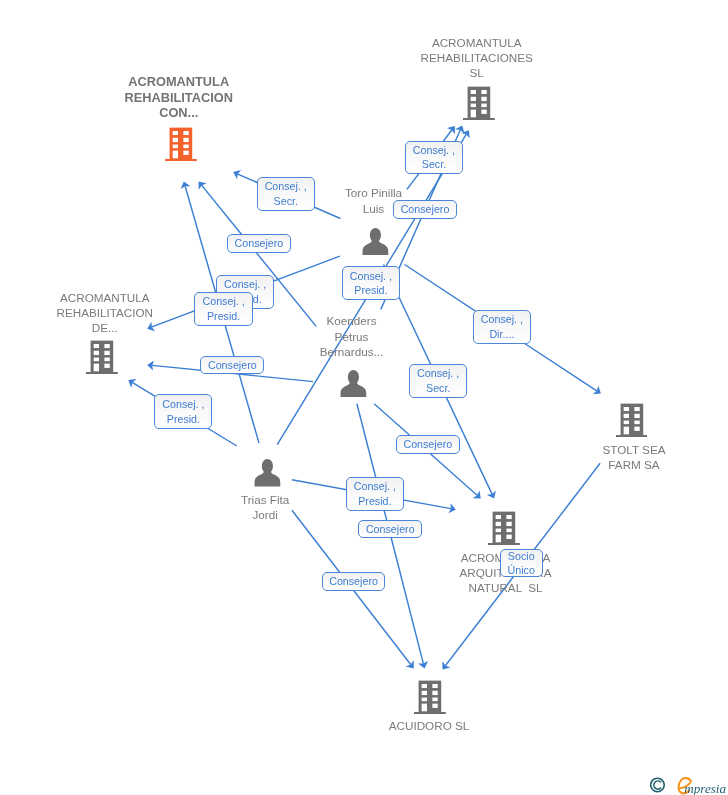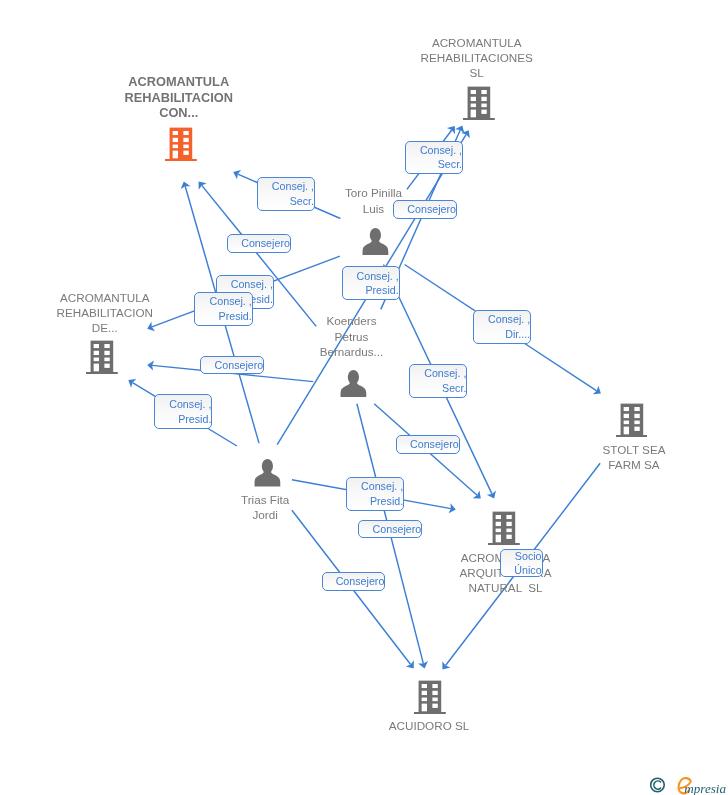--- a/index.html
+++ b/index.html
@@ -5,21 +5,21 @@
   html,body{margin:0;padding:0;background:#ffffff;-webkit-font-smoothing:antialiased;}
   body{width:728px;height:795px;font-family:"Liberation Sans",sans-serif;overflow:hidden;}
   #stage{position:relative;width:728px;height:795px;background:#ffffff;}
   svg#edges{position:absolute;left:0;top:0;width:728px;height:795px;}
   .node-label{position:absolute;text-align:center;color:#7a7a7a;font-size:11.7px;line-height:15.2px;white-space:pre;}
   .node-label.focus{color:#737373;font-weight:bold;font-size:12.8px;line-height:15.4px;}
   .node-icon{position:absolute;}
   .elabel{position:absolute;box-sizing:border-box;border:1.4px solid #4a86d8;border-radius:5px;
           background:linear-gradient(180deg,#f1f1f1 0%,#f9f9f9 50%,#ffffff 100%);
           color:#3f7cd0;font-size:10.7px;text-align:center;display:flex;flex-direction:column;
-          align-items:flex-end;justify-content:center;}
+          align-items:center;justify-content:center;}
   .elabel .ln{display:block;line-height:14.6px;white-space:pre;}
   #logo{position:absolute;}
 </style>
 </head>
 <body>
 
 <div id="stage">
   <svg id="edges" viewBox="0 0 728 795">
       <g>
         <line x1="340.4" y1="218.5" x2="237.7812688071021" y2="174.0829372448651" stroke="#3b7fd4" stroke-width="1.45"></line>

